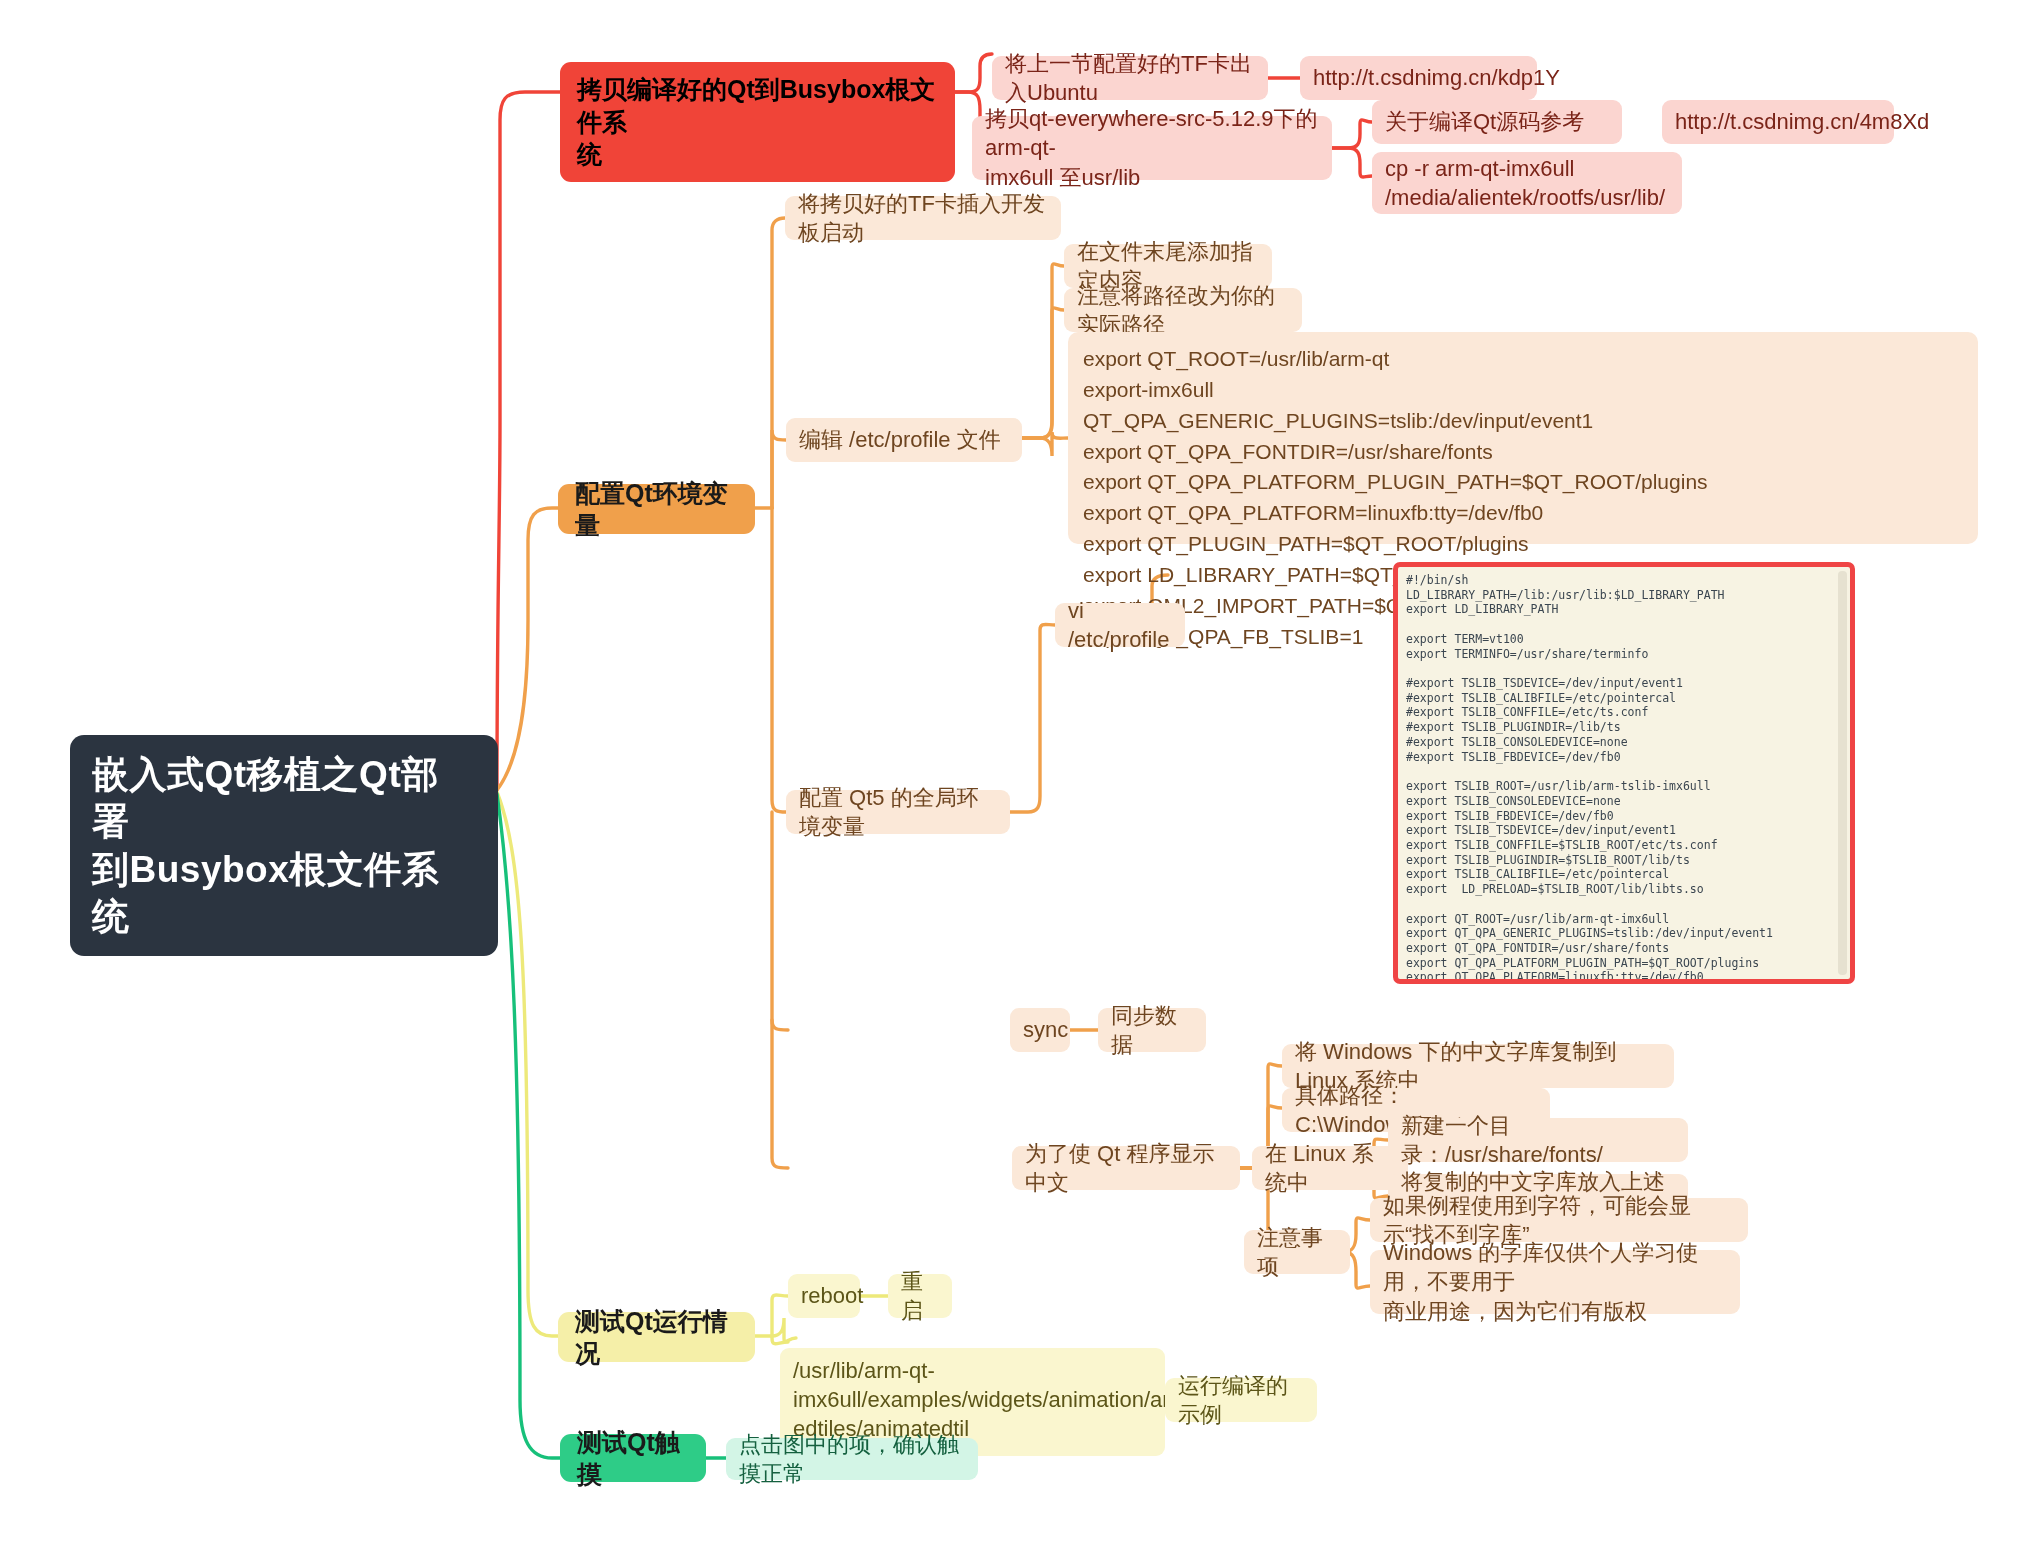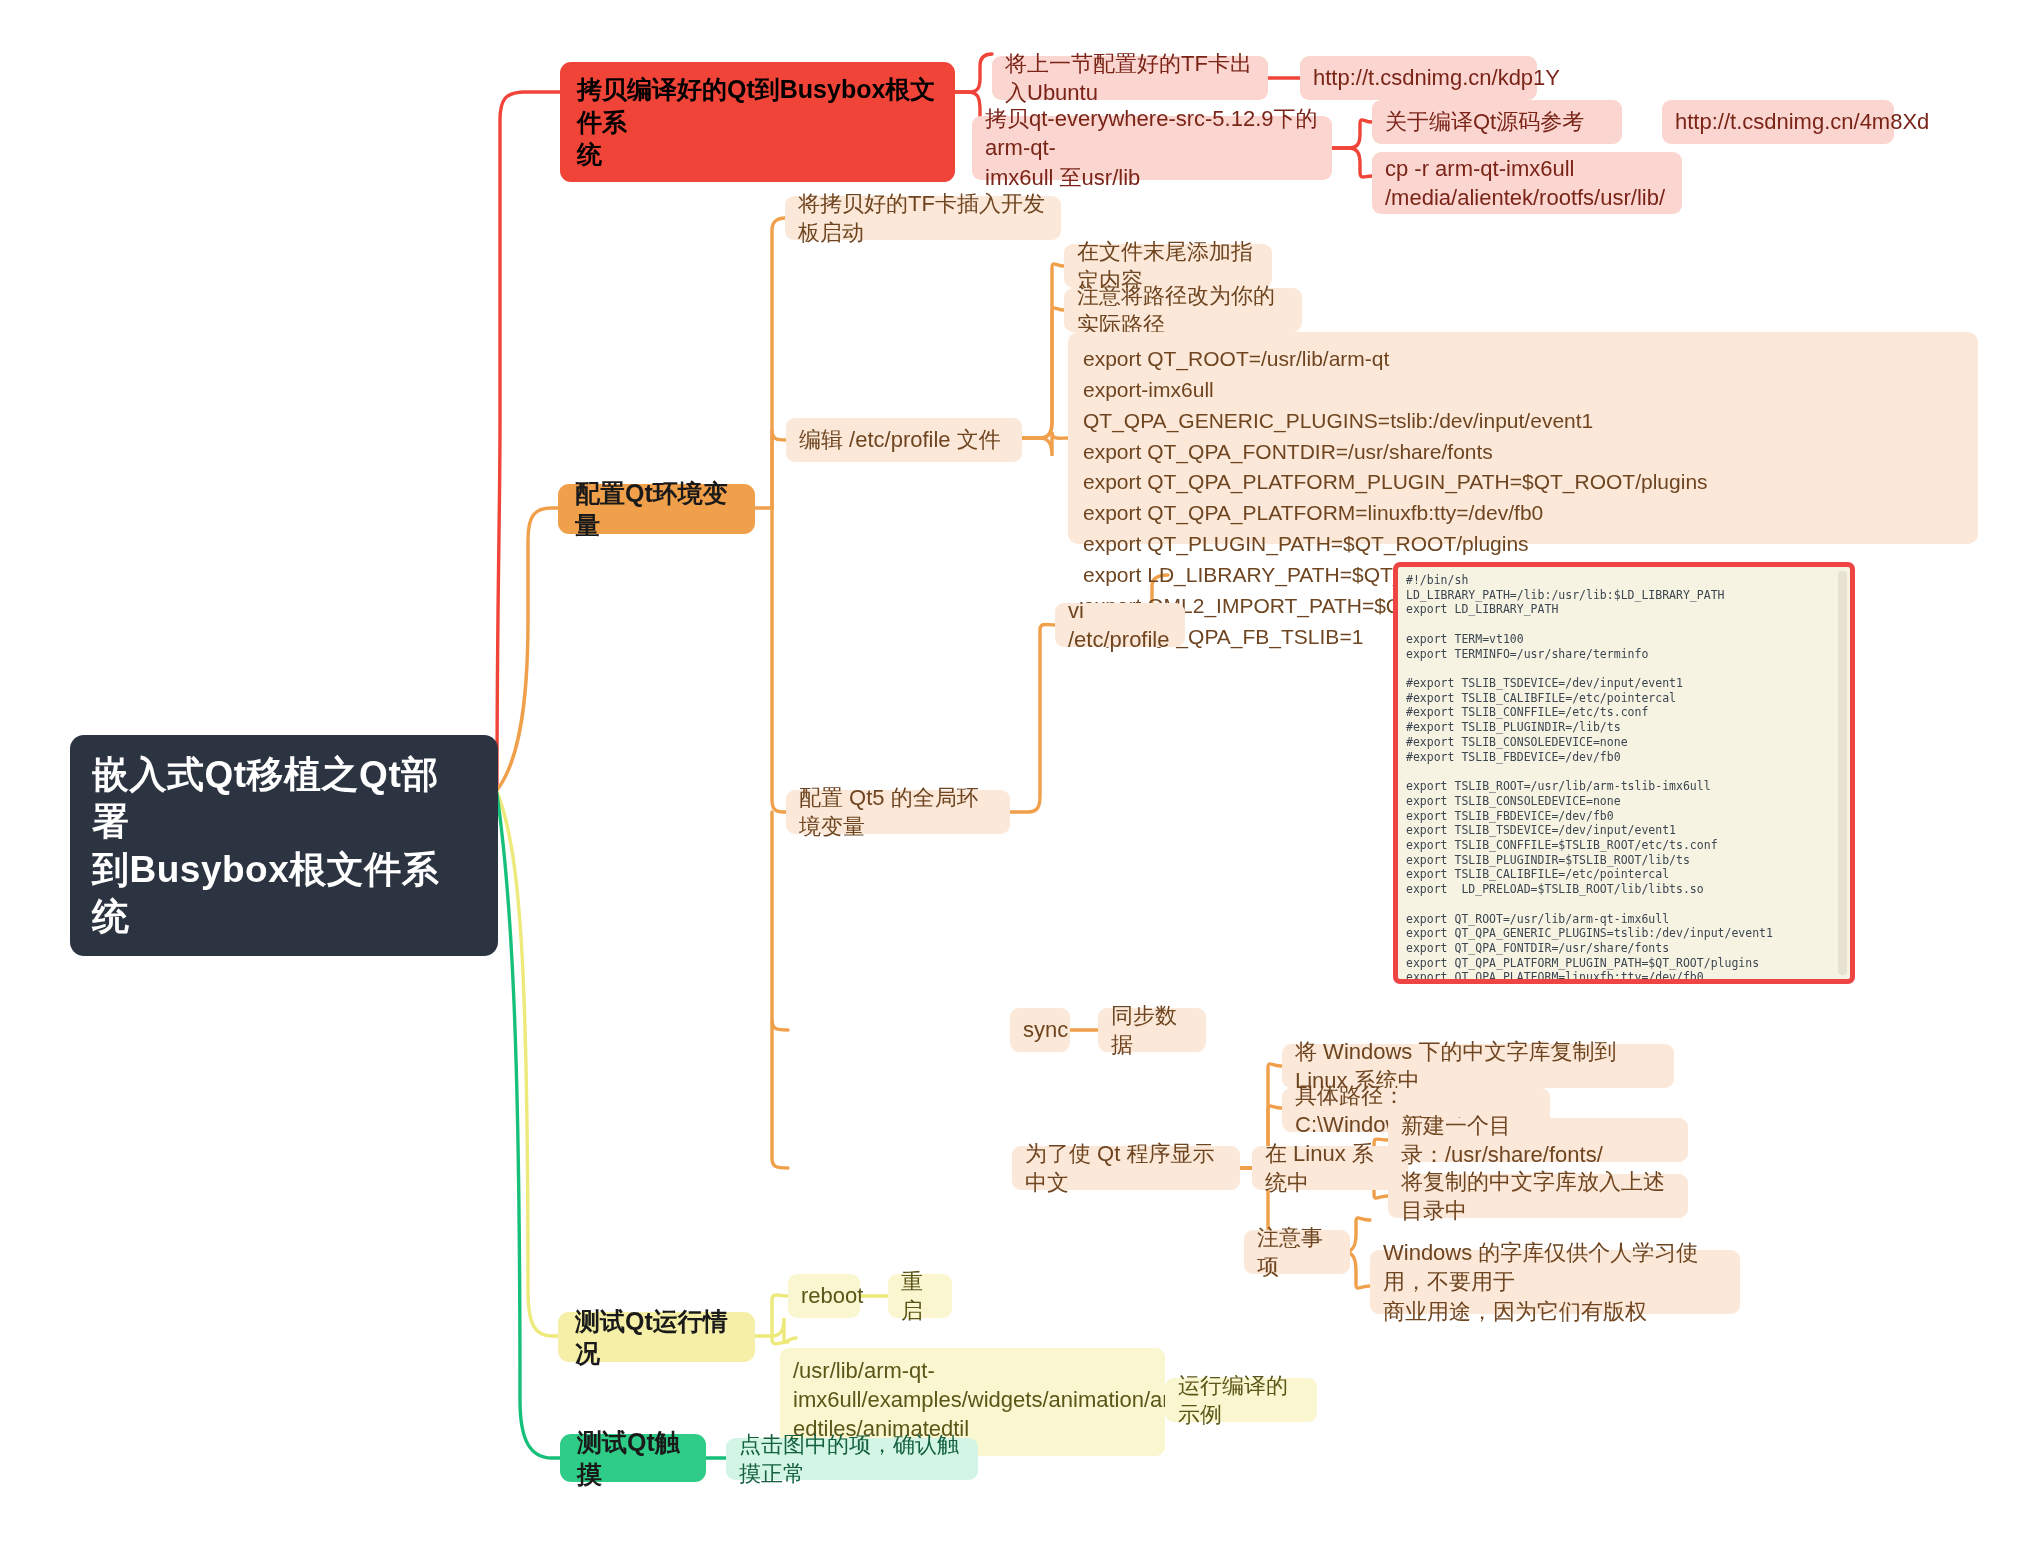--- a/index.html
+++ b/index.html
@@ -261,20 +261,23 @@
   </div>
 
   <div class="node leaf orange" style="left:1388px;top:1174px;width:300px;height:44px;">
     <span>将复制的中文字库放入上述目录中</span>
   </div>
 
   <div class="node leaf orange" style="left:1244px;top:1230px;width:106px;height:44px;">
     <span>注意事项</span>
   </div>
 
+  <div class="node leaf orange" style="left:1370px;top:1198px;width:378px;height:44px;">
+    <span>如果例程使用到字符，可能会显示“找不到字库”</span>
+  </div>
 
   <div class="node leaf orange" style="left:1370px;top:1250px;width:370px;height:64px;">
     <span style="white-space:pre-line;">Windows 的字库仅供个人学习使用，不要用于
 商业用途，因为它们有版权</span>
   </div>
 
   <div class="node topic yellow" style="left:558px;top:1312px;width:197px;height:50px;">
     <span>测试Qt运行情况</span>
   </div>
 

